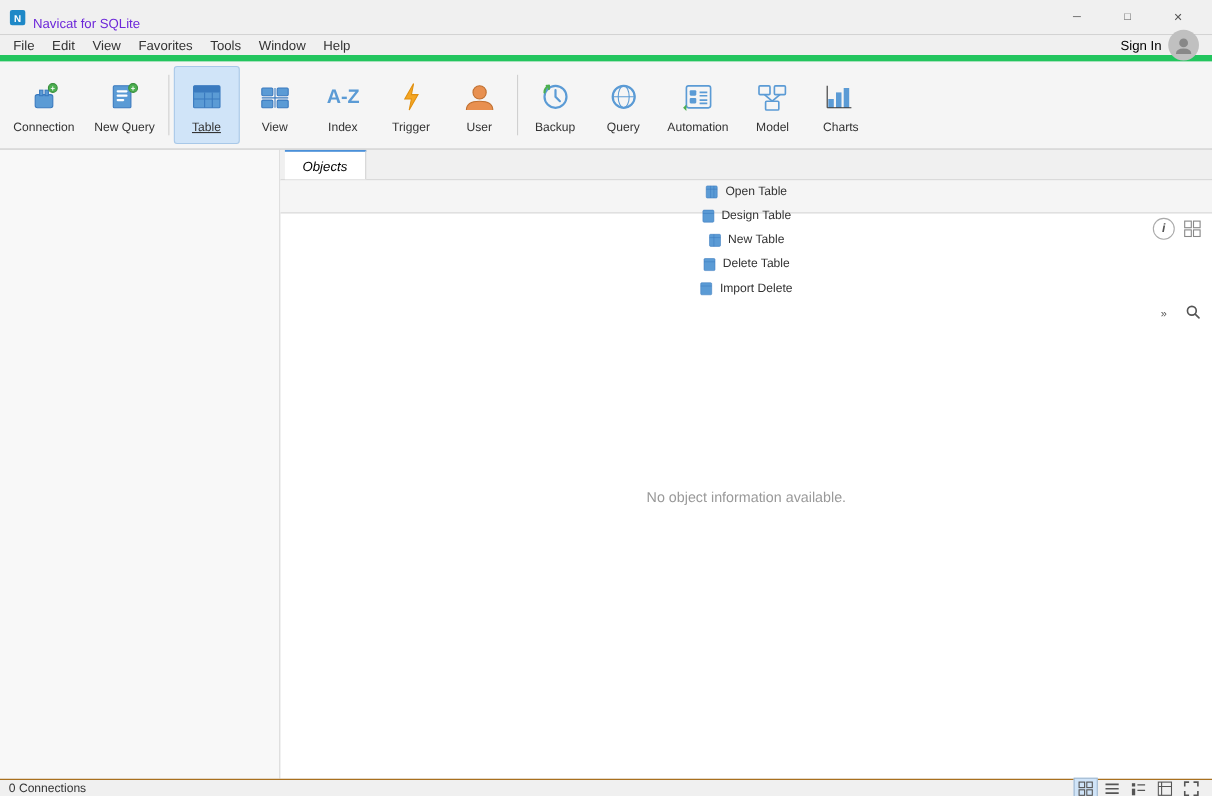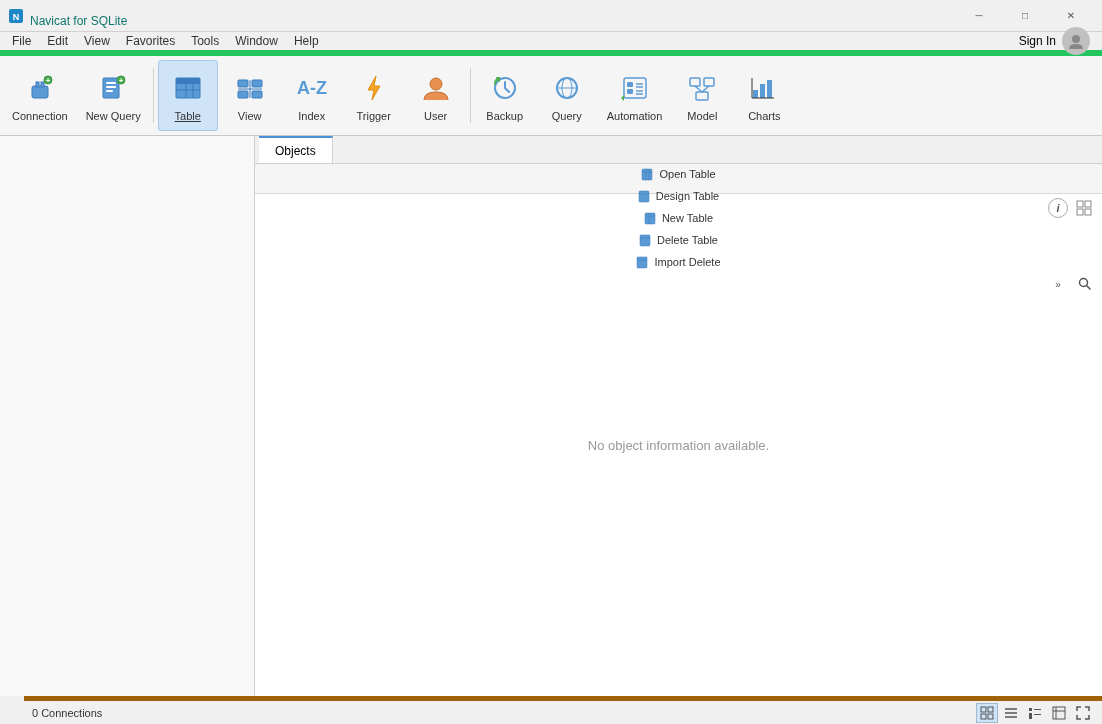--- a/index.html
+++ b/index.html
@@ -9,21 +9,21 @@
     .title-bar {
       height: 32px;
       background: #f0f0f0;
       display: flex;
       align-items: center;
       padding: 0 8px;
       border-bottom: 1px solid #d0d0d0;
       user-select: none;
     }
     .title-bar-icon { width: 16px; height: 16px; margin-right: 6px; }
-    .title-bar-title { font-size: 12px; color: #0f766e; flex: 1; margin-top: 10px; }
+    .title-bar-title { font-size: 12px; color: #6d28d9; flex: 1; margin-top: 10px; }
     .title-bar-controls { display: flex; gap: 0; }
     .title-bar-btn {
       width: 46px; height: 32px;
       border: none; background: transparent;
       font-size: 10px; cursor: pointer;
       display: flex; align-items: center; justify-content: center;
       color: #555;
     }
 
     
@@ -112,20 +112,21 @@
     .objects-tab {
       padding: 4px 16px;
       font-size: 12px;
       cursor: pointer;
       border-right: 1px solid #d0d0d0;
       display: flex;
       align-items: center;
       background: white;
       border-top: 2px solid #4a90d9;
       font-weight: 500;
+      font-style: italic;
     }
 
     
     .action-bar {
       height: 30px;
       background: #f5f5f5;
       border-bottom: 1px solid #d8d8d8;
       display: flex;
       align-items: center;
       padding: 0 4px;
@@ -184,28 +185,27 @@
     .grid-btn {
       width: 20px; height: 20px;
       display: flex; align-items: center; justify-content: center;
       cursor: pointer;
       font-size: 12px;
       color: #555;
     }
 
     
     .status-bar {
-      height: 28px;
+      height: 16px;
       background: #f0f0f0;
-      border-top: 5px solid #a16207;
+      border-top: 1px solid #a16207;
       display: flex;
       align-items: center;
       padding: 0 8px;
       justify-content: space-between;
-      margin-left: 24px;
     }
     .status-text { font-size: 11px; color: #333; }
     .status-icons { display: flex; gap: 2px; }
     .status-icon-btn {
       width: 22px; height: 20px;
       display: flex; align-items: center; justify-content: center;
       cursor: pointer;
       font-size: 10px;
       color: #555;
       border: 1px solid transparent;

